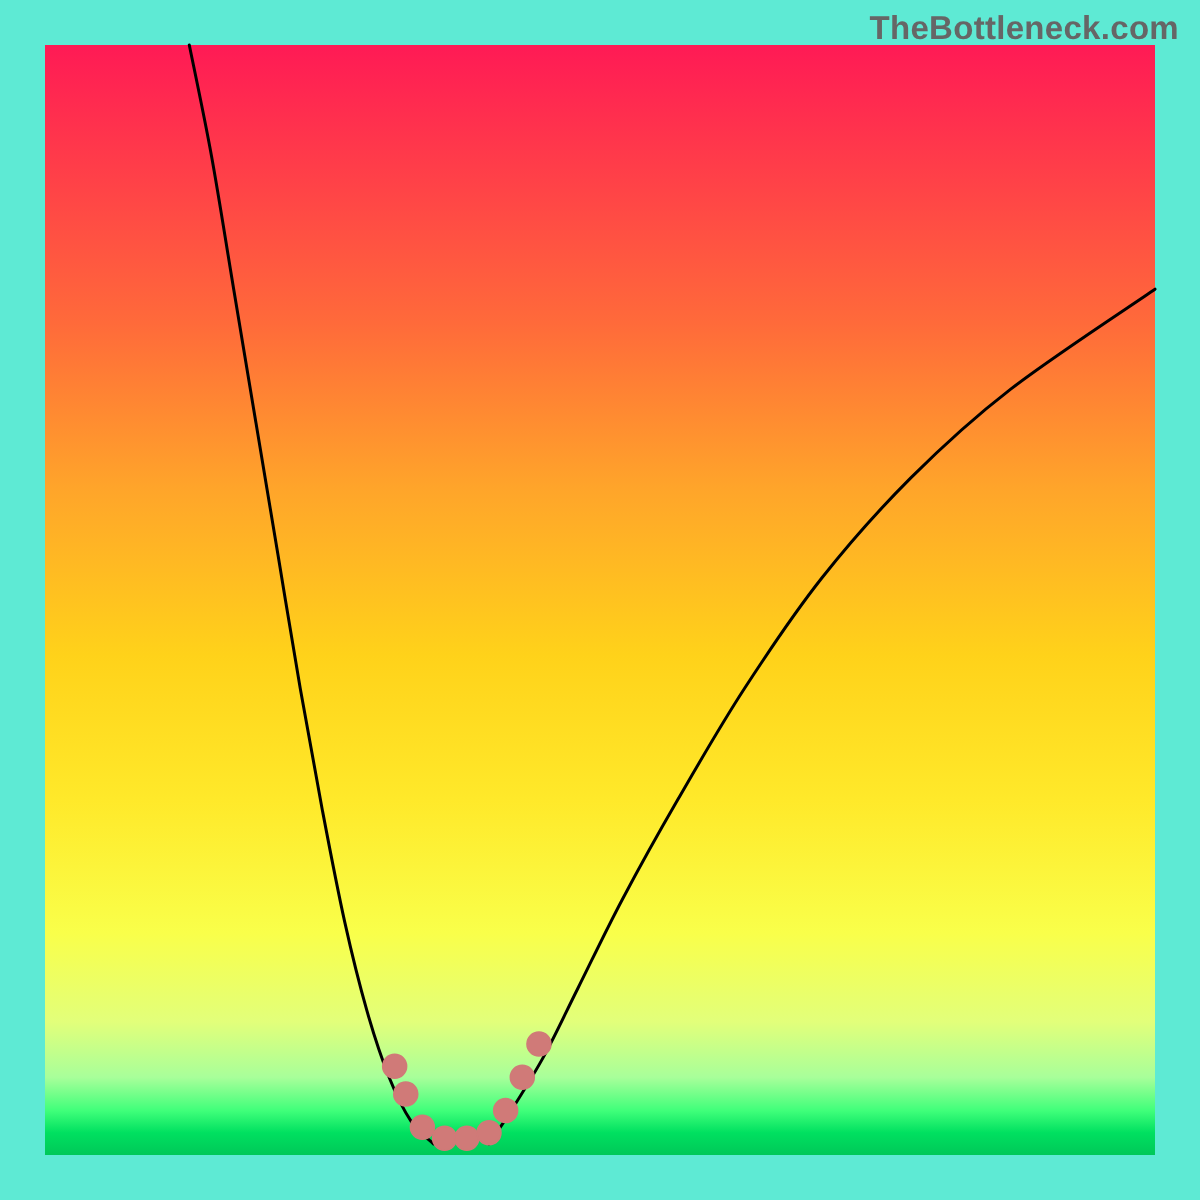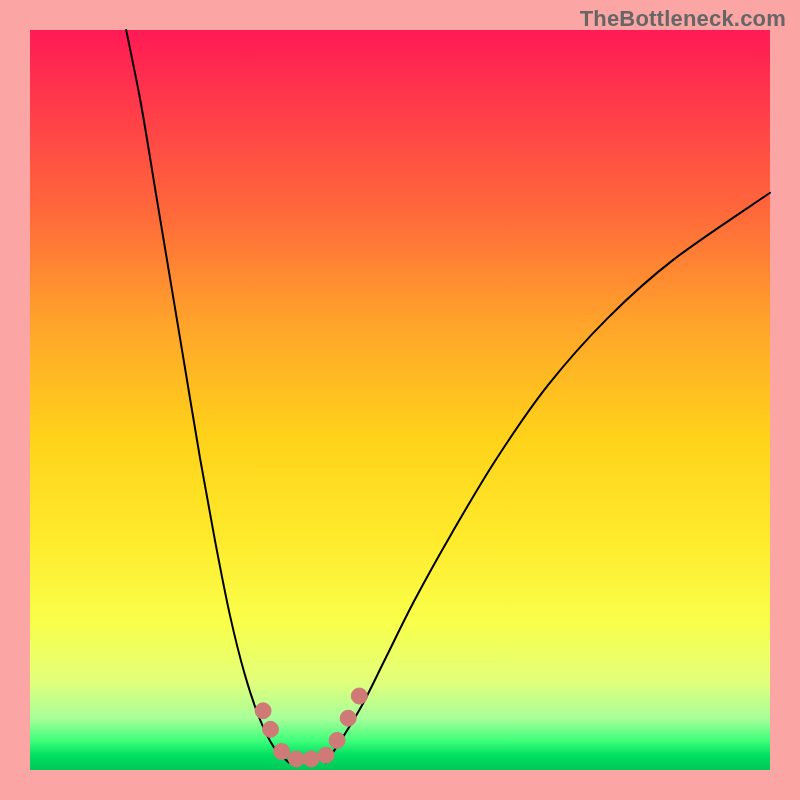--- a/index.html
+++ b/index.html
@@ -1,21 +1,21 @@
 <!DOCTYPE html>
 <html><head>
 <meta charset="utf-8">
 <style>
   * { margin: 0; padding: 0; box-sizing: border-box; }
   html, body { width: 800px; height: 800px; overflow: hidden; background: #000; }
   .frame {
     position: relative;
     width: 800px;
     height: 800px;
-    background: #fca5a5;
+    background: #5eead4;
   }
   .plot-area {
     position: absolute;
     left: 30px;
     top: 30px;
     width: 740px;
     height: 740px;
     background: linear-gradient(to bottom,
       #ff1a55 0%,
       #ff3a4a 10%,

